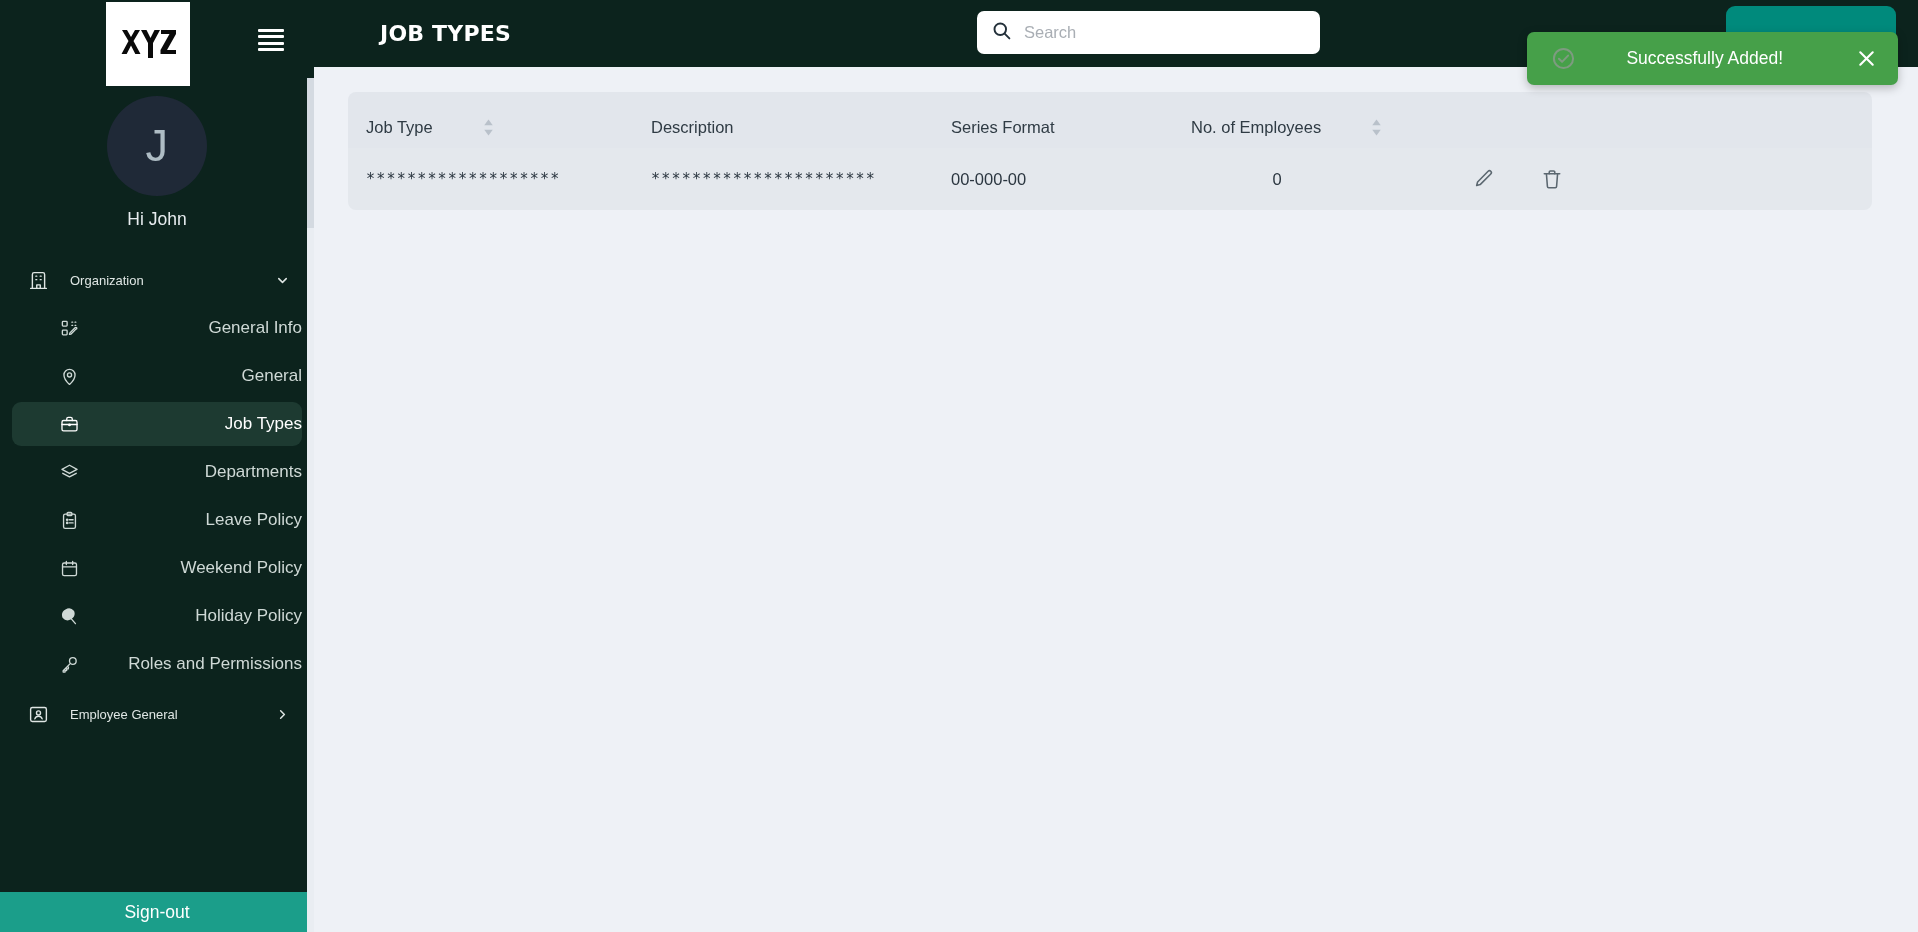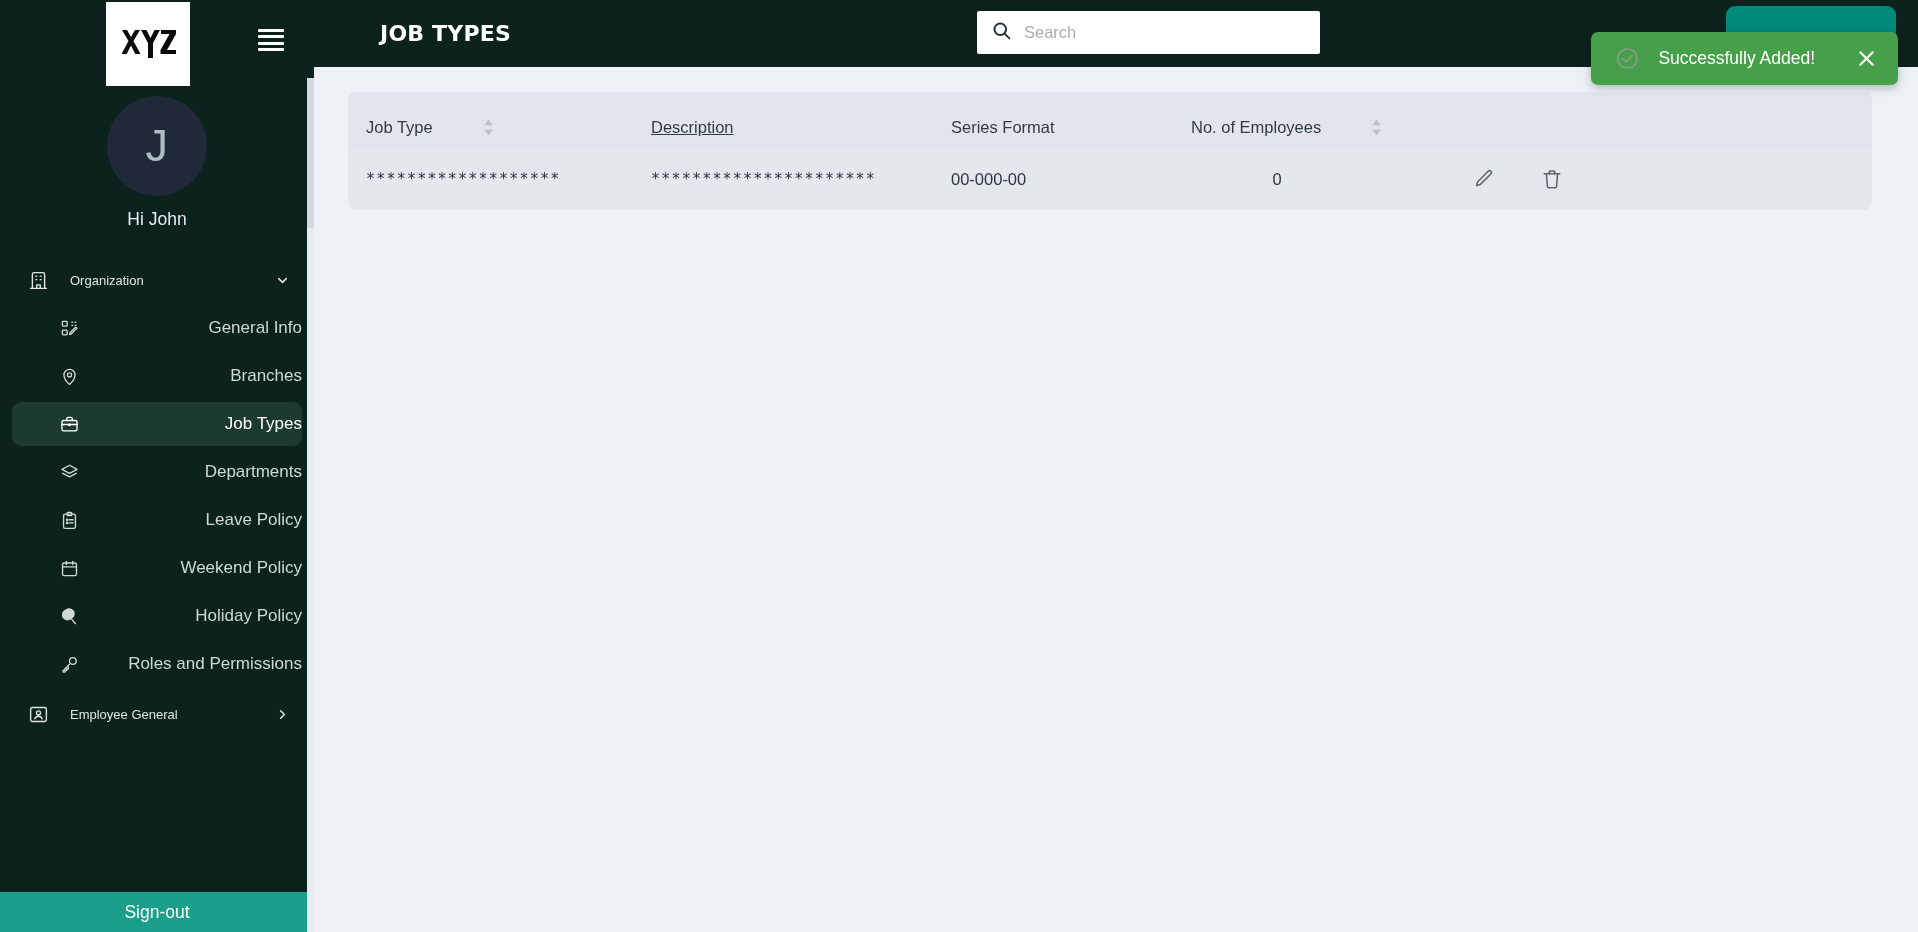--- a/index.html
+++ b/index.html
@@ -192,21 +192,21 @@
     font-family: "DejaVu Sans", sans-serif;
   }
 
   .searchbox {
     position: absolute;
     left: 663px;
     top: 11px;
     width: 343px;
     height: 43px;
     background: #ffffff;
-    border-radius: 2px;
+    border-radius: 7px;
     display: flex;
     align-items: center;
     padding: 0 14px;
   }
   .searchbox input {
     border: 0;
     outline: 0;
     flex: 1 1 auto;
     font-size: 16.5px;
     color: #3a3a3a;
@@ -239,20 +239,21 @@
     min-width: 290px;
     height: 53px;
     background: #46a council;
     background: #46a049;
     border-radius: 7px;
     display: flex;
     align-items: center;
     padding: 0 20px 0 24px;
     box-shadow: 0 3px 10px rgba(0,0,0,.25);
     z-index: 50;
+    gap: 32px;
   }
   .toast .t-ico { display: flex; align-items: center; }
   .toast .t-msg {
     flex: 1 1 auto;
     color: #ffffff;
     font-size: 17.5px;
     padding-left: 18px;
     white-space: nowrap;
   }
   .toast .t-close {
@@ -305,21 +306,21 @@
   .center { text-align: center; }
   .actions {
     display: flex;
     align-items: center;
     gap: 46px;
     padding-left: 22px;
   }
   .icon-btn { cursor: pointer; display: flex; align-items: center; }
 
   .col-jobtype { width: 285px; }
-  .col-desc    { width: 300px; text-decoration: underline; }
+  .col-desc    { width: 300px; }
   .col-series  { width: 240px; }
   .col-emp     { width: 260px; }
 </style>
 </head>
 <body>
 
 <div id="app">
 
   <aside class="sidebar">
     <div class="sidebar-scroll">
@@ -378,21 +379,21 @@
           <span class="lbl">General Info</span>
         </div>
 
         <div class="nav-item">
           <span class="ico">
             <svg width="19" height="19" viewBox="0 0 24 24" fill="none" stroke="#cfd9d6" stroke-width="1.7" stroke-linecap="round" stroke-linejoin="round">
               <path d="M12 22s7-6.2 7-12a7 7 0 1 0-14 0c0 5.8 7 12 7 12z"></path>
                 <circle cx="12" cy="10" r="2.6"></circle>
             </svg>
           </span>
-          <span class="lbl">Branches</span>
+          <span class="lbl">General</span>
         </div>
 
         <div class="nav-item active">
           <span class="ico">
             <svg width="19" height="19" viewBox="0 0 24 24" fill="none" stroke="#ffffff" stroke-width="1.7" stroke-linecap="round" stroke-linejoin="round">
               <rect x="2.5" y="7" width="19" height="13" rx="2"></rect>
               <path d="M8.5 7V5a2 2 0 0 1 2-2h3a2 2 0 0 1 2 2v2"></path>
               <path d="M2.5 12h19"></path>
                 <circle cx="12" cy="12.6" r=".9" fill="#ffffff"></circle>
             </svg>

